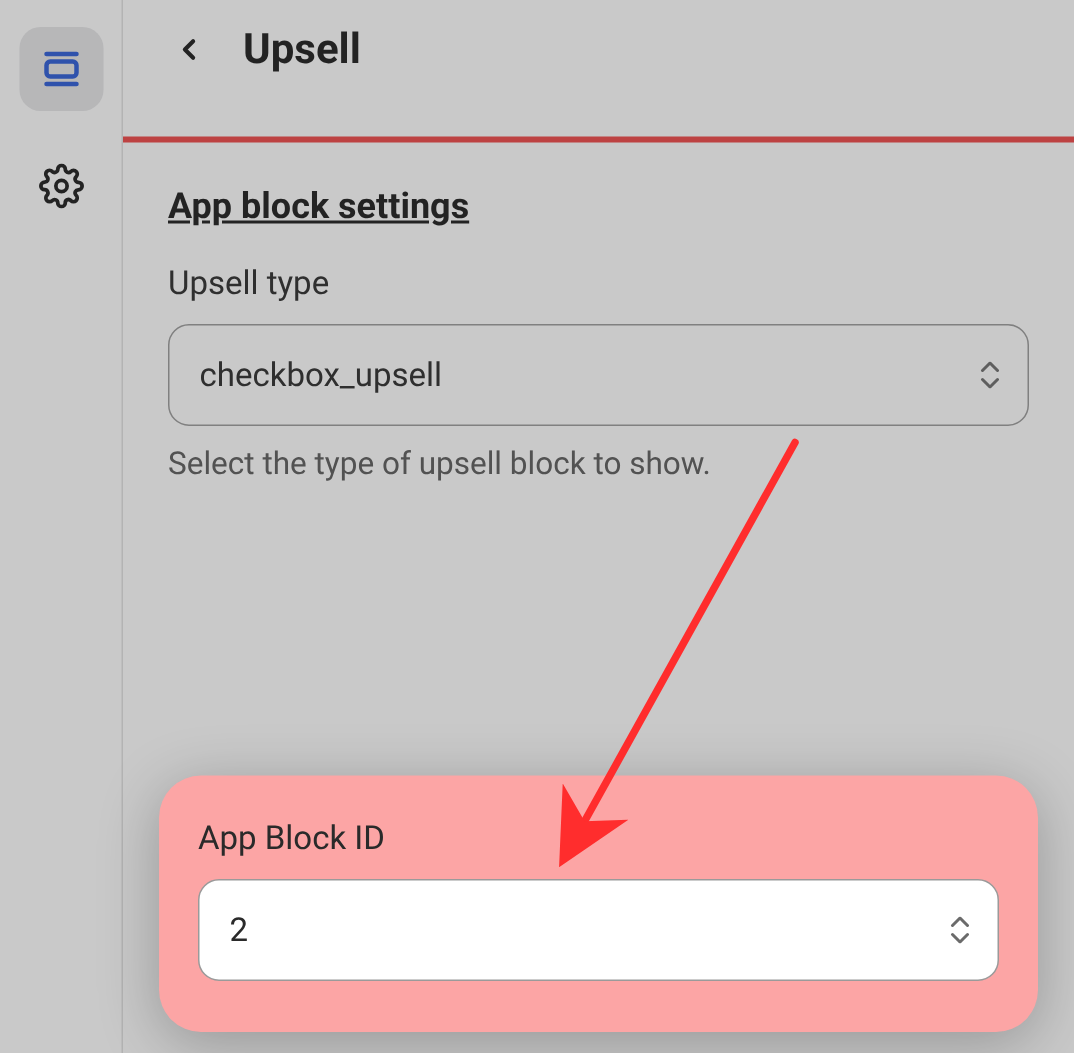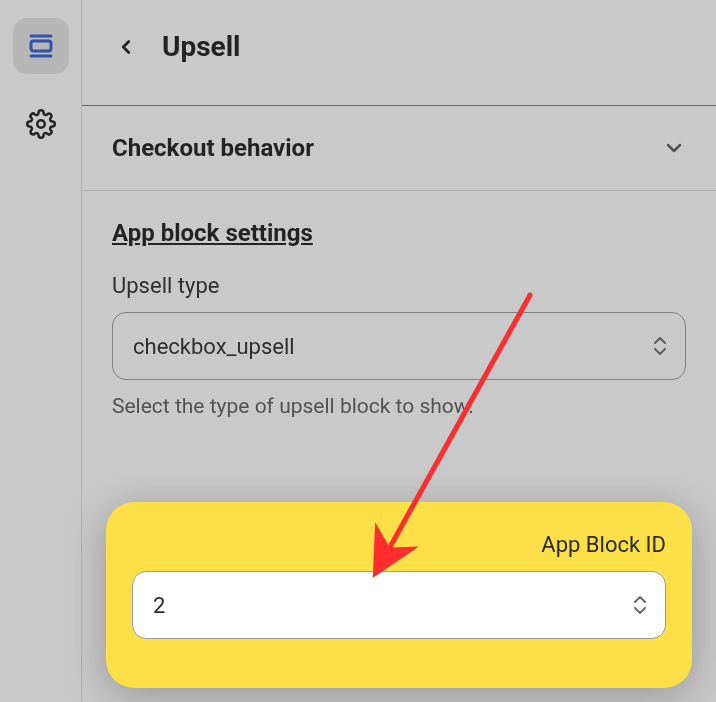--- a/index.html
+++ b/index.html
@@ -27,22 +27,22 @@
     display: flex; align-items: center; justify-content: center;
     cursor: pointer;
   }
   .rail-btn.active { background: #e6e6e8; }
   .rail-btn svg { width: 30px; height: 30px; }
 
   
   .main { flex: 1; background: #fff; display: flex; flex-direction: column; }
 
   .header {
-    padding: 30px 30px 24px 30px;
-    border-bottom: 1px solid #ef4444;
+    padding: 16px 30px 24px 30px;
+    border-bottom: 4px solid #ef4444;
   }
   .header-top {
     display: flex; align-items: center; gap: 22px; margin-bottom: 18px;
   }
   .back-btn { width: 28px; height: 28px; display:flex; align-items:center; justify-content:center; cursor:pointer; }
   .header-title { font-size: 28px; font-weight: 700; color: #1a1a1a; }
   .app-row { display:flex; align-items:center; gap: 18px; }
   .app-icon {
     width: 44px; height: 44px; border-radius: 10px;
     background: linear-gradient(135deg, #2a8a1a, #1e6b12);
@@ -82,26 +82,25 @@
     display:flex; flex-direction:column; gap:2px;
     color: #6b6b6b;
   }
   .help-text { font-size: 21px; color:#5a5a5a; margin-top: 14px; }
 
   
   .highlight-card {
     position: absolute;
     left: 106px; right: 24px;
     bottom: 14px;
-    background: #fde047;
+    background: #fca5a5;
     border-radius: 28px;
-    padding: 30px 26px 49px 26px;
+    padding: 30px 26px 34px 26px;
     z-index: 10;
     box-shadow: 0 8px 40px rgba(0,0,0,0.25);
-    text-align: right;
   }
 
   
   .arrow {
     position:absolute; z-index: 20; pointer-events:none;
   }
 </style>
 </head>
 <body>
 
@@ -129,26 +128,20 @@
       <div class="header-top">
         <div class="back-btn">
           <svg viewBox="0 0 24 24" width="22" height="22" fill="none" stroke="#1a1a1a" stroke-width="3" stroke-linecap="round" stroke-linejoin="round">
             <polyline points="15 18 9 12 15 6"></polyline>
           </svg>
         </div>
         <div class="header-title">Upsell</div>
       </div>
     </div>
 
-    <div class="section collapsible">
-      <div class="collapsible-title">Checkout behavior</div>
-      <svg viewBox="0 0 24 24" width="24" height="24" fill="none" stroke="#5a5a5a" stroke-width="2.5" stroke-linecap="round" stroke-linejoin="round">
-        <polyline points="6 9 12 15 18 9"></polyline>
-      </svg>
-    </div>
 
     <div class="settings">
       <div class="settings-title">App block settings</div>
 
       <div class="field">
         <label class="field-label">Upsell type</label>
         <div class="select-wrap">
           <span class="select-value">checkbox_upsell</span>
           <span class="stepper">
             <svg width="14" height="8" viewBox="0 0 14 8">

